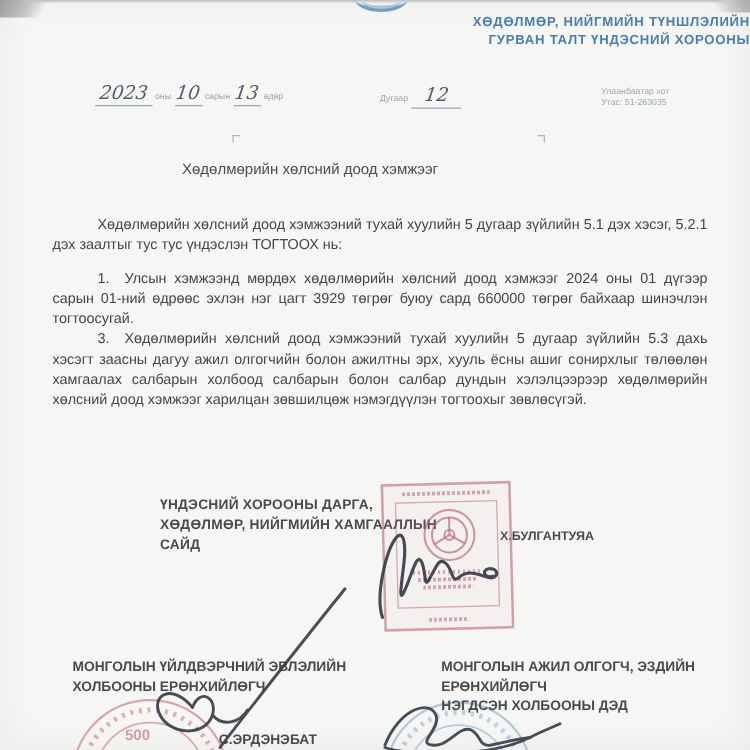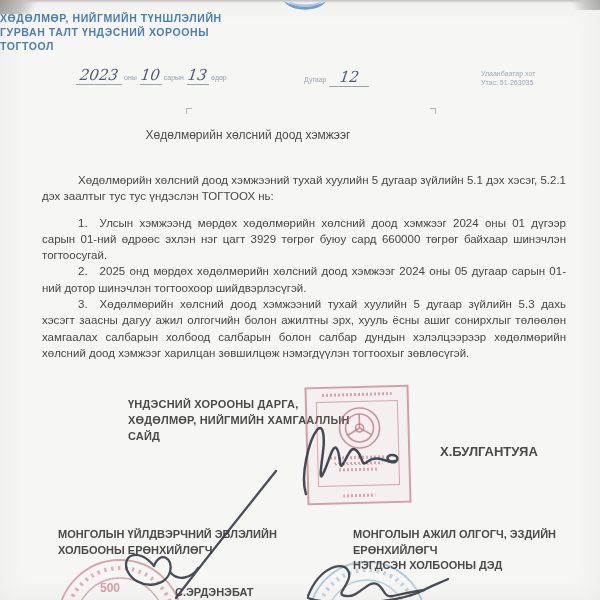--- a/index.html
+++ b/index.html
@@ -13,21 +13,21 @@
   }
   
   .corner-tl { position:absolute; top:0; left:0; width:46px; height:14px;
     background:linear-gradient(115deg,#9b9b99 0%,#c2c2c0 45%,rgba(246,246,244,0) 75%); }
   .corner-tr { position:absolute; top:0; right:0; width:34px; height:10px;
     background:linear-gradient(245deg,#a8a8a6 0%,#c9c9c7 45%,rgba(246,246,244,0) 78%); }
   .top-edge { position:absolute; top:0; left:0; right:0; height:3px; background:linear-gradient(#bdbdbb,rgba(246,246,244,0)); }
 
   
   .logo-arc { position:absolute; top:0; left:282px; width:46px; height:13px; }
-  .org-header { position:absolute; top:11px; left:0; width:600px; text-align:left;
+  .org-header { position:absolute; top:11px; left:0; width:600px; text-align:right;
     color:#4a7eb2; font-weight:bold; font-size:10.5px; line-height:14px; letter-spacing:0.6px; }
 
   
   .dateline { position:absolute; top:66px; left:76px; white-space:nowrap; }
   .hw { font-family:"DejaVu Serif", serif; font-style:italic; color:#4e5b74;
     font-size:15px; display:inline-block; transform:skewX(-8deg); line-height:16px; }
   .uline { display:inline-block; border-bottom:1px solid #99a2af; text-align:center; }
   .lbl { font-size:7px; color:#9aa3ad; margin:0 3px 0 2px; }
   .num-line { position:absolute; top:68px; left:302px; white-space:nowrap; }
   .city-block { position:absolute; top:69px; left:481px; font-size:7px; line-height:9px; color:#9aa8b5; }
@@ -43,21 +43,21 @@
   
   .body-text { position:absolute; top:172px; left:42px; width:524px;
     font-size:11.5px; line-height:16.3px; text-align:justify; color:#464646; }
   .para { text-indent:36px; }
   .intro { margin-bottom:10px; }
   .num { margin-right:12px; }
 
   
   .sig1-title { position:absolute; top:396px; left:128px; font-size:11px; font-weight:bold;
     line-height:16px; color:#4a4a4a; letter-spacing:0.2px; }
-  .sig1-name { position:absolute; top:444px; left:400px; font-size:13px; font-weight:bold; color:#4a4a4a;margin-left:40px; }
+  .sig1-name { position:absolute; top:424px; left:400px; font-size:10px; font-weight:bold; color:#4a4a4a; }
 
   
   .stamp-sq { position:absolute; top:386px; left:306px; width:104px; height:118px;
     border:2px solid rgba(182,92,106,0.55); transform:rotate(-1.5deg);
     background:rgba(228,176,184,0.07); }
   .stamp-sq .inner { position:absolute; top:13px; left:9px; right:9px; bottom:16px;
     border:1px solid rgba(182,92,106,0.5); }
   .tiny-row { position:absolute; height:3px;
     background:repeating-linear-gradient(90deg, rgba(190,100,115,0.55) 0 2px, rgba(0,0,0,0) 2px 4px); }
 
@@ -87,21 +87,20 @@
   <div class="corner-tr"></div>
 
   <svg class="logo-arc" viewBox="0 0 46 13">
     <path d="M2,1 C8,12.5 38,12.5 44,1 C35,7.5 11,7.5 2,1 Z" fill="#6f9fc6"></path>
     <path d="M6,1 C12,9 34,9 40,1 C33,5.5 13,5.5 6,1 Z" fill="#a9c6de"></path>
   </svg>
 
   <div class="org-header">
     <div>ХӨДӨЛМӨР, НИЙГМИЙН ТҮНШЛЭЛИЙН</div>
     <div>ГУРВАН ТАЛТ ҮНДЭСНИЙ ХОРООНЫ</div>
-    <div>ТОГТООЛ</div>
   </div>
 
   <div class="dateline">
     <span class="uline" style="min-width:46px;"><span class="hw">2023</span></span><span class="lbl">оны</span><span class="uline" style="min-width:22px;"><span class="hw">10</span></span><span class="lbl">сарын</span><span class="uline" style="min-width:22px;"><span class="hw">13</span></span><span class="lbl">өдөр</span>
   </div>
 
   <div class="num-line">
     <span class="lbl">Дугаар</span><span class="uline" style="min-width:40px;"><span class="hw">12</span></span>
   </div>
 
@@ -112,21 +111,20 @@
 
   <div class="mark-l"></div>
   <div class="mark-r"></div>
   <div class="doc-title">
     <div>Хөдөлмөрийн хөлсний доод хэмжээг</div>
   </div>
 
   <div class="body-text">
     <p class="para intro">Хөдөлмөрийн хөлсний доод хэмжээний тухай хуулийн 5 дугаар зүйлийн 5.1 дэх хэсэг, 5.2.1 дэх заалтыг тус тус үндэслэн ТОГТООХ нь:</p>
     <p class="para"><span class="num">1.</span><span>Улсын хэмжээнд мөрдөх хөдөлмөрийн хөлсний доод хэмжээг 2024 оны 01 дүгээр сарын 01-ний өдрөөс эхлэн нэг цагт 3929 төгрөг буюу сард 660000 төгрөг байхаар шинэчлэн тогтоосугай.</span></p>
-    <p class="para"><span class="num">2.</span><span>2025 онд мөрдөх хөдөлмөрийн хөлсний доод хэмжээг 2024 оны 05 дугаар сарын 01-ний дотор шинэчлэн тогтоохоор шийдвэрлэсүгэй.</span></p>
     <p class="para"><span class="num">3.</span><span>Хөдөлмөрийн хөлсний доод хэмжээний тухай хуулийн 5 дугаар зүйлийн 5.3 дахь хэсэгт заасны дагуу ажил олгогчийн болон ажилтны эрх, хууль ёсны ашиг сонирхлыг төлөөлөн хамгаалах салбарын холбоод салбарын болон салбар дундын хэлэлцээрээр хөдөлмөрийн хөлсний доод хэмжээг харилцан зөвшилцөж нэмэгдүүлэн тогтоохыг зөвлөсүгэй.</span></p>
   </div>
 
   <div class="sig1-title">
     <div>ҮНДЭСНИЙ ХОРООНЫ ДАРГА,</div>
     <div>ХӨДӨЛМӨР, НИЙГМИЙН ХАМГААЛЛЫН</div>
     <div>САЙД</div>
   </div>
   <div class="sig1-name">Х.БУЛГАНТУЯА</div>
 

